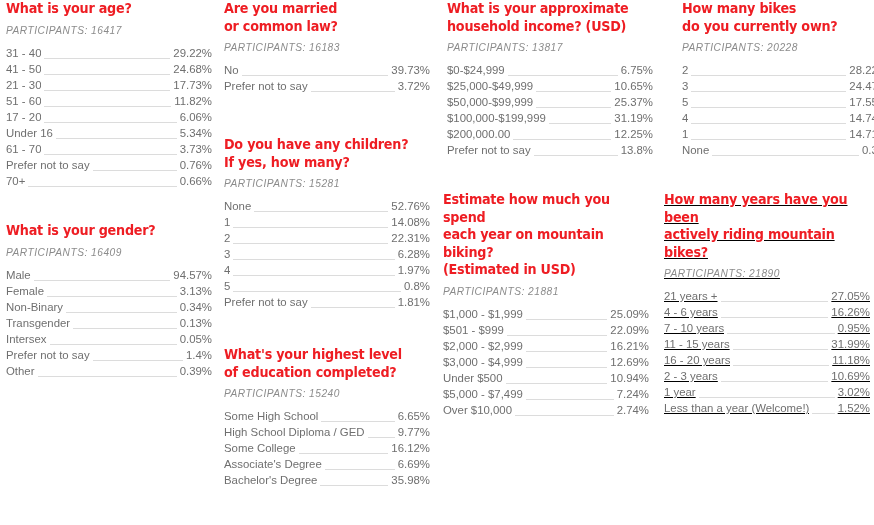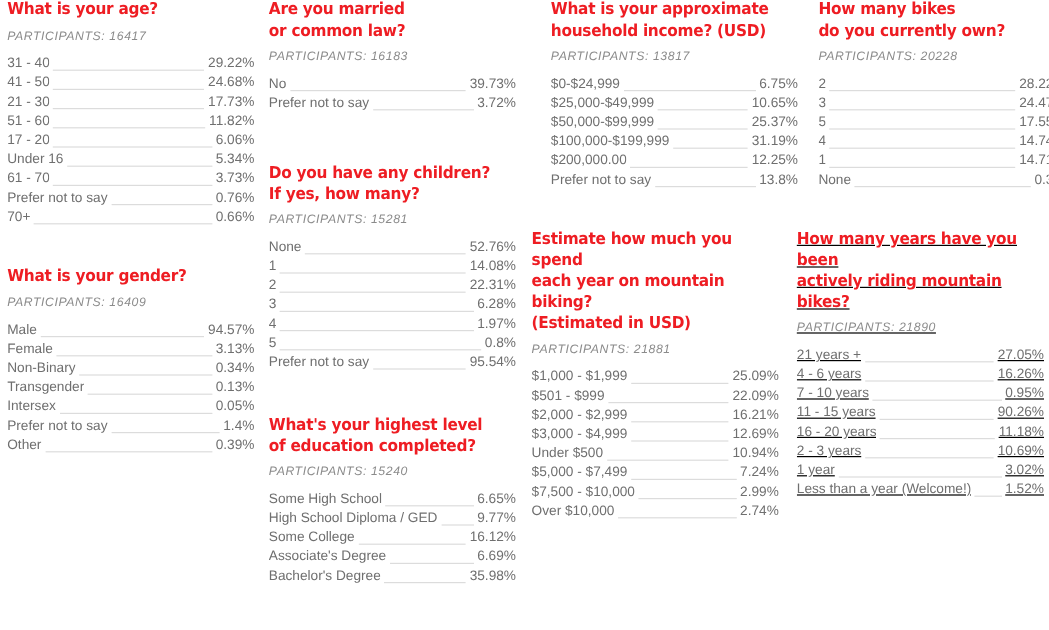--- a/index.html
+++ b/index.html
@@ -238,21 +238,21 @@
             <span class="value">1.97%</span>
           </div>
           <div class="row">
             <span class="label">5</span>
             <span class="leader"></span>
             <span class="value">0.8%</span>
           </div>
           <div class="row">
             <span class="label">Prefer not to say</span>
             <span class="leader"></span>
-            <span class="value">95.54%</span>
+            <span class="value">1.81%</span>
           </div>
         </div>
       </div>
       <div class="block" style="position: absolute; top: 346px; left: 0px; width: 206px;">
         <div class="q-title">What's your highest level
 of education completed?</div>
         <div class="q-participants">PARTICIPANTS: 15240</div>
         <div class="rows">
           <div class="row">
             <span class="label">Some High School</span>
@@ -276,21 +276,21 @@
           </div>
           <div class="row">
             <span class="label">Bachelor's Degree</span>
             <span class="leader"></span>
             <span class="value">35.98%</span>
           </div>
         </div>
       </div>
     </div>
   <div class="column col-2">
-      <div class="block" style="position: absolute; top: 0px; left: 16px; width: 206px;">
+      <div class="block" style="position: absolute; top: 0px; left: 4px; width: 206px;">
         <div class="q-title">What is your approximate
 household income? (USD)</div>
         <div class="q-participants">PARTICIPANTS: 13817</div>
         <div class="rows">
           <div class="row">
             <span class="label">$0-$24,999</span>
             <span class="leader"></span>
             <span class="value">6.75%</span>
           </div>
           <div class="row">
@@ -348,25 +348,20 @@
           </div>
           <div class="row">
             <span class="label">Under $500</span>
             <span class="leader"></span>
             <span class="value">10.94%</span>
           </div>
           <div class="row">
             <span class="label">$5,000 - $7,499</span>
             <span class="leader"></span>
             <span class="value">7.24%</span>
-          </div>
-          <div class="row">
-            <span class="label">$7,500 - $10,000</span>
-            <span class="leader"></span>
-            <span class="value">2.99%</span>
           </div>
           <div class="row">
             <span class="label">Over $10,000</span>
             <span class="leader"></span>
             <span class="value">2.74%</span>
           </div>
         </div>
       </div>
     </div>
   <div class="column col-3">
@@ -423,21 +418,21 @@
             <span class="value">16.26%</span>
           </div>
           <div class="row">
             <span class="label">7 - 10 years</span>
             <span class="leader"></span>
             <span class="value">0.95%</span>
           </div>
           <div class="row">
             <span class="label">11 - 15 years</span>
             <span class="leader"></span>
-            <span class="value">90.26%</span>
+            <span class="value">31.99%</span>
           </div>
           <div class="row">
             <span class="label">16 - 20 years</span>
             <span class="leader"></span>
             <span class="value">11.18%</span>
           </div>
           <div class="row">
             <span class="label">2 - 3 years</span>
             <span class="leader"></span>
             <span class="value">10.69%</span>

